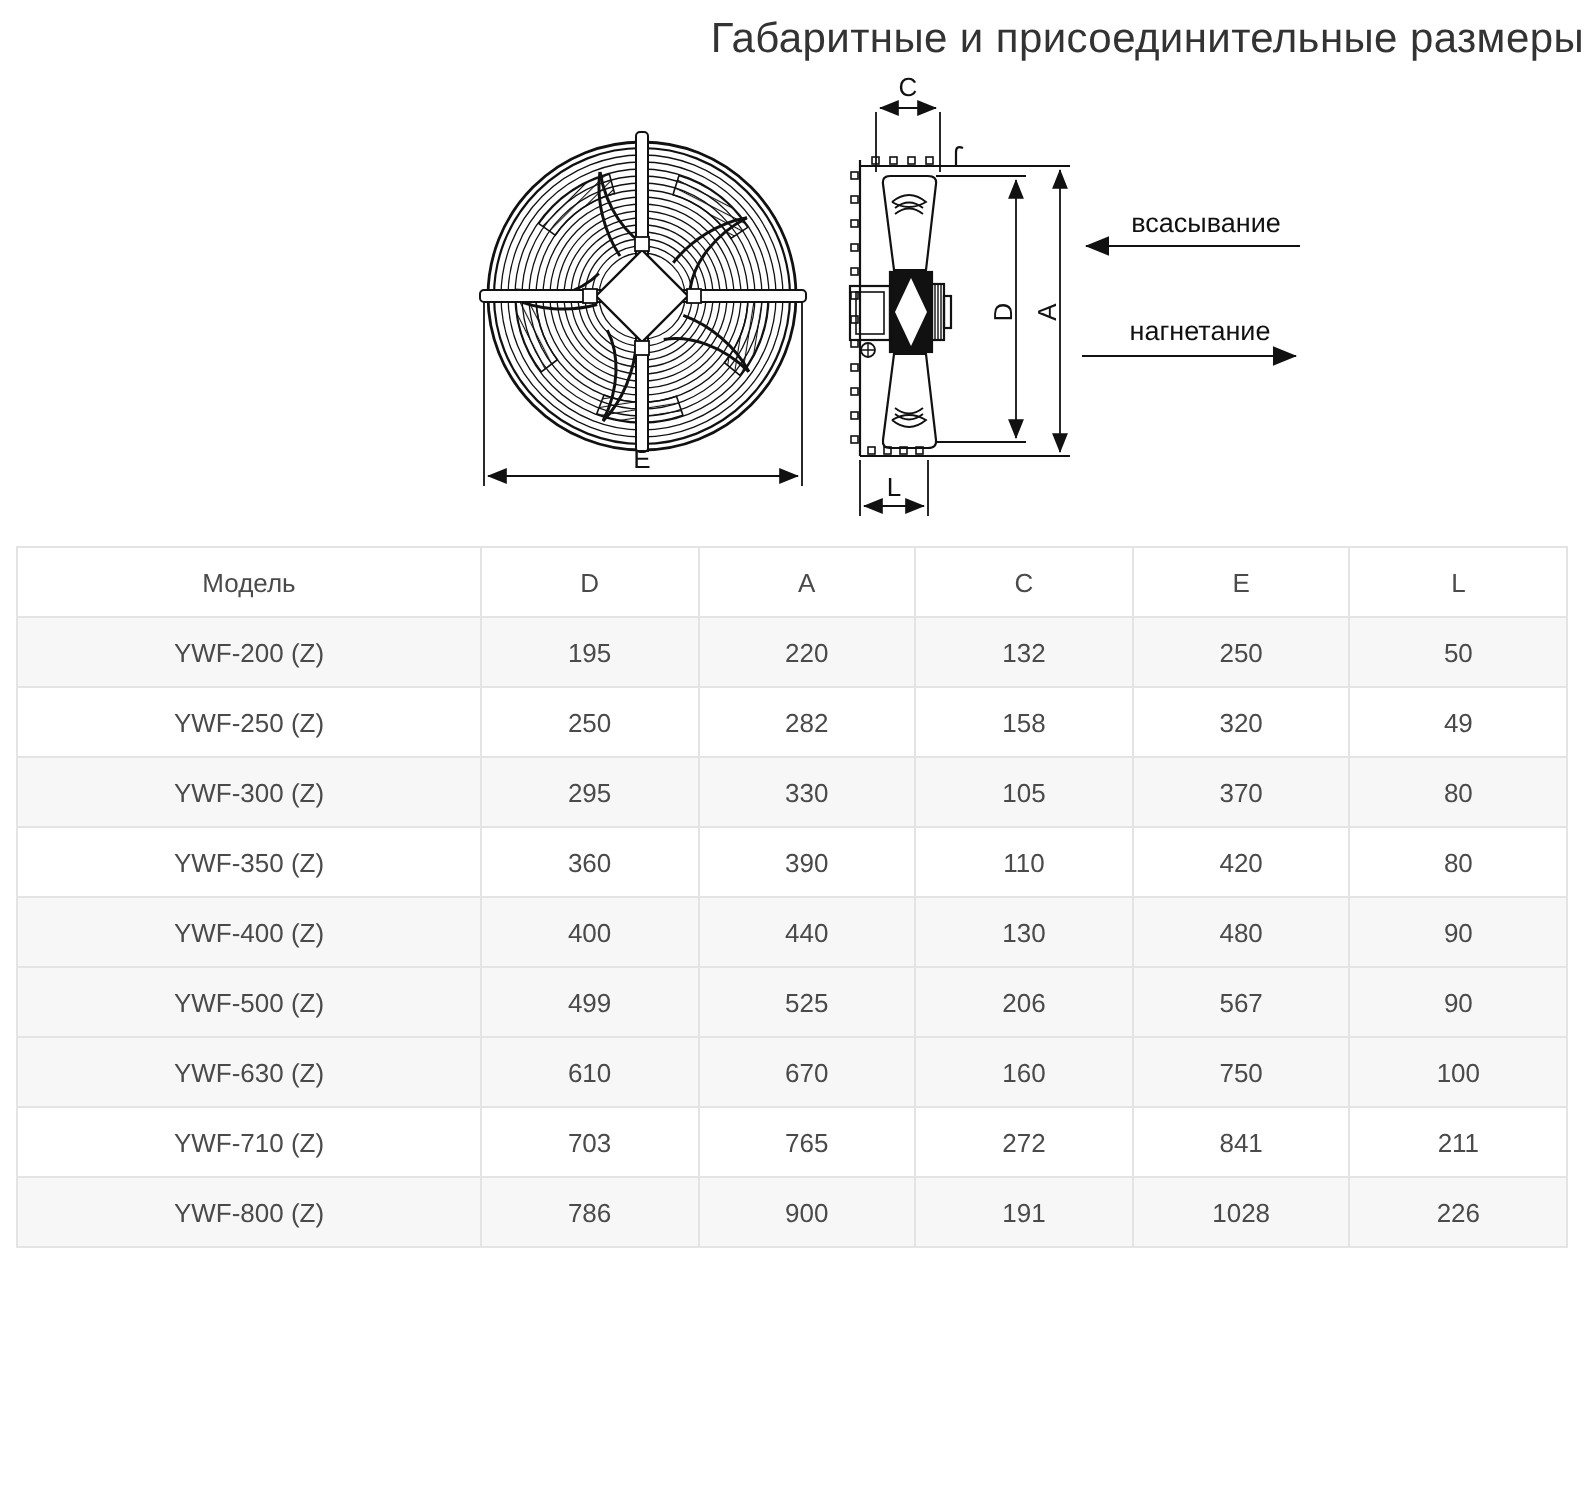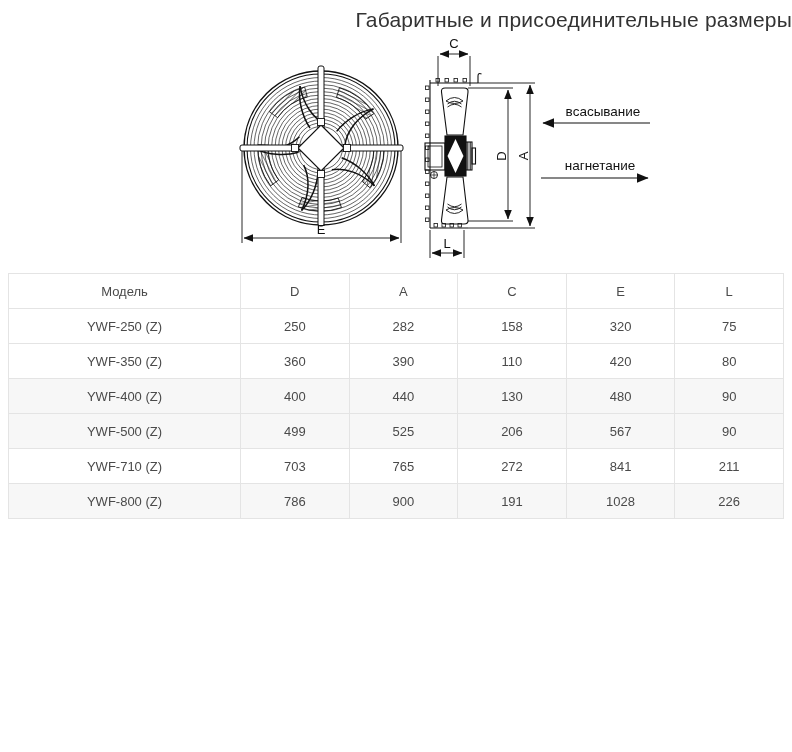--- a/index.html
+++ b/index.html
@@ -252,27 +252,43 @@
     <tr>
         <th>Модель</th>
         <th>D</th>
         <th>A</th>
         <th>C</th>
         <th>E</th>
         <th>L</th>
       </tr>
   </thead>
   <tbody>
+      <tr class="alt">
+        <td>YWF-200 (Z)</td>
+        <td>195</td>
+        <td>220</td>
+        <td>132</td>
+        <td>250</td>
+        <td>50</td>
+      </tr>
       <tr>
         <td>YWF-250 (Z)</td>
         <td>250</td>
         <td>282</td>
         <td>158</td>
         <td>320</td>
-        <td>75</td>
+        <td>49</td>
+      </tr>
+      <tr class="alt">
+        <td>YWF-300 (Z)</td>
+        <td>295</td>
+        <td>330</td>
+        <td>105</td>
+        <td>370</td>
+        <td>80</td>
       </tr>
       <tr>
         <td>YWF-350 (Z)</td>
         <td>360</td>
         <td>390</td>
         <td>110</td>
         <td>420</td>
         <td>80</td>
       </tr>
       <tr class="alt">
@@ -284,20 +300,28 @@
         <td>90</td>
       </tr>
       <tr class="alt">
         <td>YWF-500 (Z)</td>
         <td>499</td>
         <td>525</td>
         <td>206</td>
         <td>567</td>
         <td>90</td>
       </tr>
+      <tr class="alt">
+        <td>YWF-630 (Z)</td>
+        <td>610</td>
+        <td>670</td>
+        <td>160</td>
+        <td>750</td>
+        <td>100</td>
+      </tr>
       <tr>
         <td>YWF-710 (Z)</td>
         <td>703</td>
         <td>765</td>
         <td>272</td>
         <td>841</td>
         <td>211</td>
       </tr>
       <tr class="alt">
         <td>YWF-800 (Z)</td>

